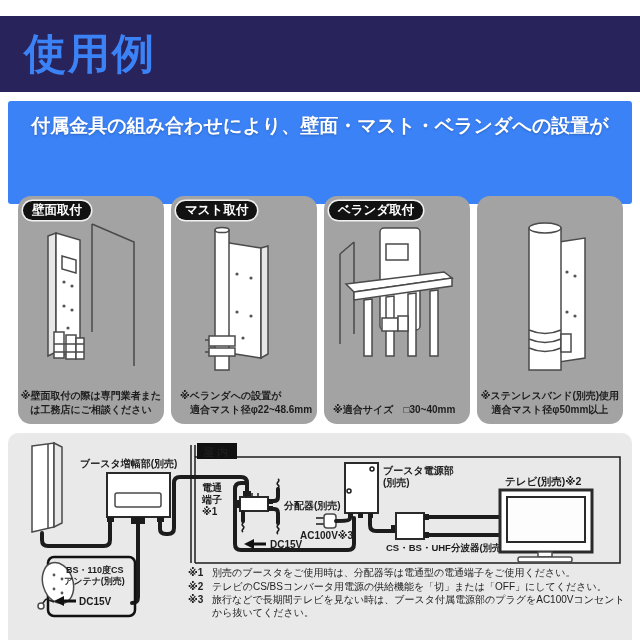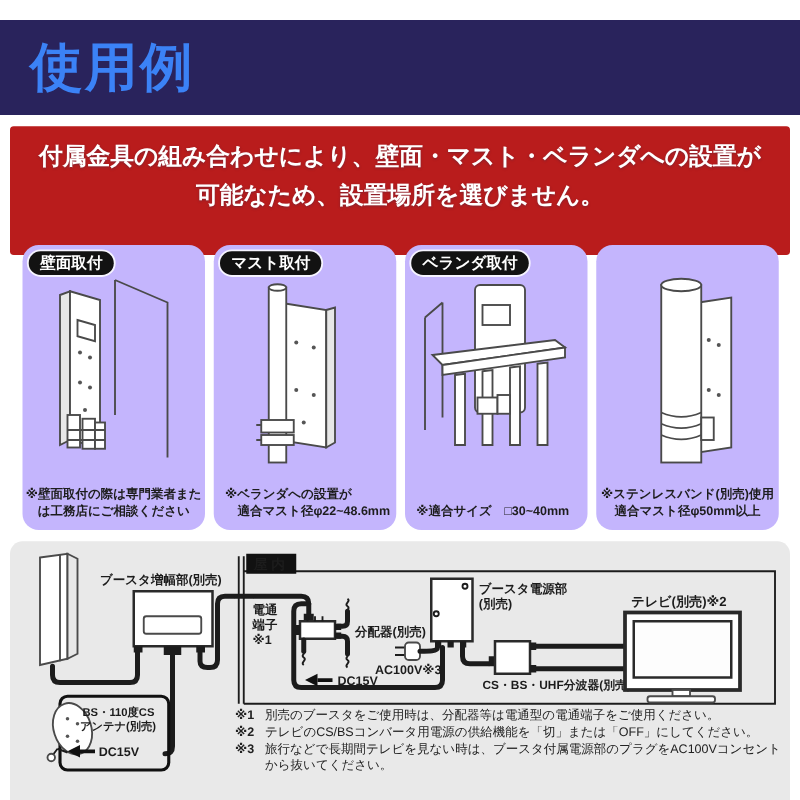--- a/index.html
+++ b/index.html
@@ -3,28 +3,28 @@
 <meta charset="utf-8">
 <style>
   html,body{margin:0;padding:0;background:#fff;}
   .page{position:relative;width:640px;height:640px;background:#ffffff;overflow:hidden;
         font-family:"Liberation Sans","DejaVu Sans",sans-serif;}
   
   .header{position:absolute;left:0;top:16px;width:640px;height:76px;background:#29235c;}
   .header h1{margin:0;padding:10px 0 0 24px;font-size:42px;line-height:56px;font-weight:bold;
              color:#3b82f6;letter-spacing:2px;}
   
-  .intro{position:absolute;left:8px;top:101px;width:624px;height:103px;background:#b91c1c;
+  .intro{position:absolute;left:8px;top:101px;width:624px;height:103px;background:#3b82f6;
          border-radius:3px;color:#ffffff;text-align:center;font-weight:bold;
          text-shadow:0 1px 2px rgba(20,50,90,.35);}
   .intro div{font-size:19px;line-height:31px;}
   .intro .l1{margin-top:9px;}
   
   .panels{position:absolute;left:18px;top:196px;width:605px;height:228px;display:flex;gap:7px;}
-  .panel{position:relative;width:154px;height:228px;background:#c4b5fd;border-radius:13px;}
+  .panel{position:relative;width:154px;height:228px;background:#a3a3a3;border-radius:13px;}
   .pill{position:absolute;left:5px;top:5px;background:#121212;color:#fff;font-size:12.5px;
         font-weight:bold;line-height:19px;padding:0 9px;border-radius:11px;
         box-shadow:0 0 0 1.5px rgba(255,255,255,.85);white-space:nowrap;z-index:2;}
   .illus{position:absolute;left:0;top:16px;}
   .caption{position:absolute;left:0;bottom:7px;width:100%;font-size:10px;font-weight:bold;
            color:#1d1d1d;line-height:14px;}
   .cap-center{text-align:center;}
   .cap-left{text-align:left;padding-left:9px;box-sizing:border-box;}
   .cap-left .c2{padding-left:10px;}
   svg .ln{stroke:#4a4a4a;stroke-width:1.5;fill:none;}
@@ -50,21 +50,20 @@
 <body>
 
 <div class="page">
 
   <div class="header">
     <h1>使用例</h1>
   </div>
 
   <div class="intro">
     <div class="l1">付属金具の組み合わせにより、壁面・マスト・ベランダへの設置が</div>
-    <div class="l2">可能なため、設置場所を選びません。</div>
   </div>
 
   <div class="panels">
 
     <div class="panel">
       <span class="pill">壁面取付</span>
       <svg class="illus" width="146" height="160" viewBox="0 0 146 160">
         <path class="ln" d="M74,12 L116,30 V154"></path>
         <path class="ln" d="M74,12 V120"></path>
         <polygon class="fg" points="30,24 38,21 38,140 30,144"></polygon>

